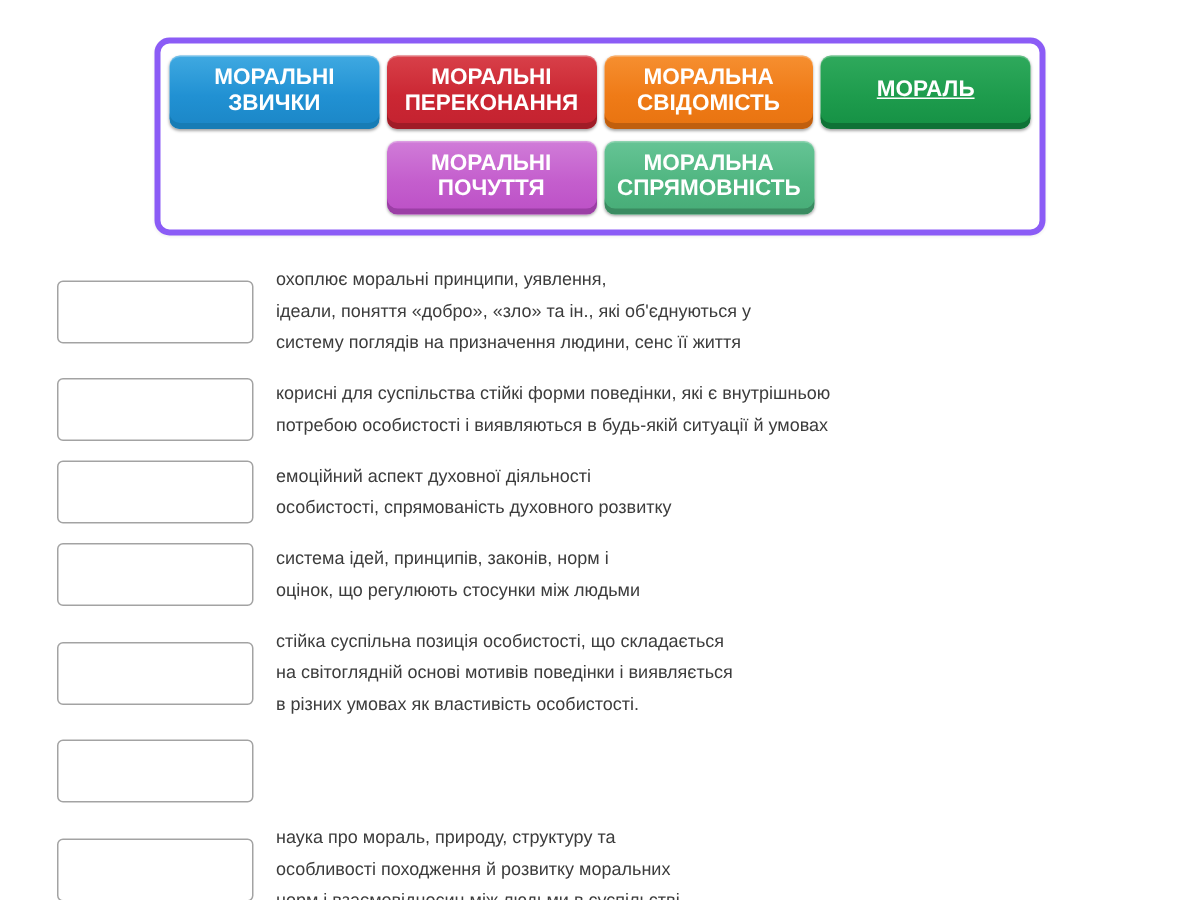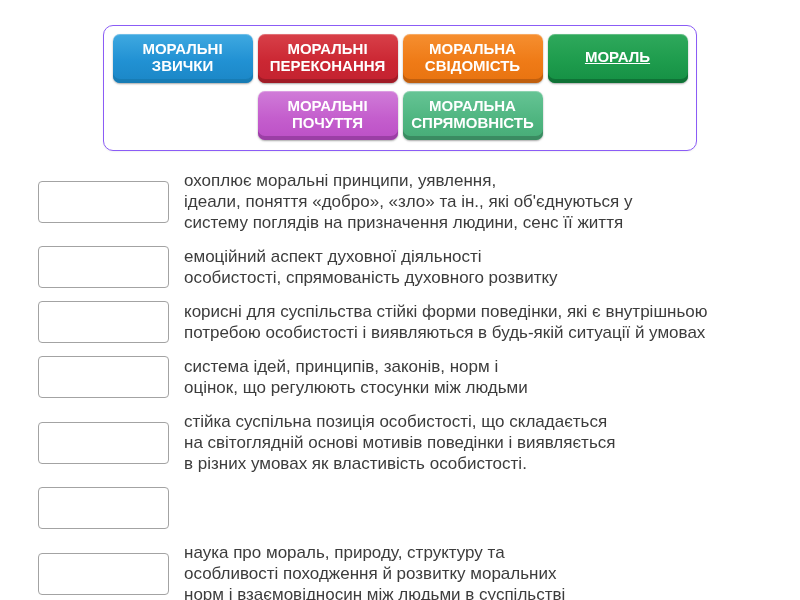--- a/index.html
+++ b/index.html
@@ -11,21 +11,21 @@
     font-family: "Liberation Sans", "DejaVu Sans", sans-serif;
     overflow: hidden;
   }
 
   
   .word-bank {
     box-sizing: border-box;
     width: 594px;
     margin: 25px auto 0 auto;
     background: #ffffff;
-    border: 1px solid #8b5cf6;
+    border: 4px solid #8b5cf6;
     border-radius: 10px;
     padding: 8px 6px 10px 6px;
     box-shadow: 0 1px 2px rgba(0,0,0,0.06);
   }
   .tile-row {
     display: flex;
     justify-content: center;
     gap: 5px;
   }
   .tile-row + .tile-row {
@@ -65,21 +65,21 @@
     flex: 0 0 131px;
     width: 131px;
     min-height: 42px;
     background: #ffffff;
     border: 1px solid #a3a3a3;
     border-radius: 4px;
     align-self: center;
   }
   .definition {
     margin-left: 15px;
-    font-size: 17px;
+    font-size: 12px;
     line-height: 21px;
     color: #3c3c3c;
     white-space: pre-line;
   }
 </style>
 </head>
 <body>
 
 <div class="word-bank">
   <div class="tile-row">
@@ -103,28 +103,28 @@
 
   <div class="match-row">
     <div class="answer-slot"></div>
     <div class="definition">охоплює моральні принципи, уявлення,
 ідеали, поняття «добро», «зло» та ін., які об'єднуються у
 систему поглядів на призначення людини, сенс її життя</div>
   </div>
 
   <div class="match-row">
     <div class="answer-slot"></div>
-    <div class="definition">емоційний аспект духовної діяльності
-особистості, спрямованість духовного розвитку</div>
+    <div class="definition">корисні для суспільства стійкі форми поведінки, які є внутрішньою
+потребою особистості і виявляються в будь-якій ситуації й умовах</div>
   </div>
 
   <div class="match-row">
     <div class="answer-slot"></div>
-    <div class="definition">корисні для суспільства стійкі форми поведінки, які є внутрішньою
-потребою особистості і виявляються в будь-якій ситуації й умовах</div>
+    <div class="definition">емоційний аспект духовної діяльності
+особистості, спрямованість духовного розвитку</div>
   </div>
 
   <div class="match-row">
     <div class="answer-slot"></div>
     <div class="definition">система ідей, принципів, законів, норм і
 оцінок, що регулюють стосунки між людьми</div>
   </div>
 
   <div class="match-row">
     <div class="answer-slot"></div>

